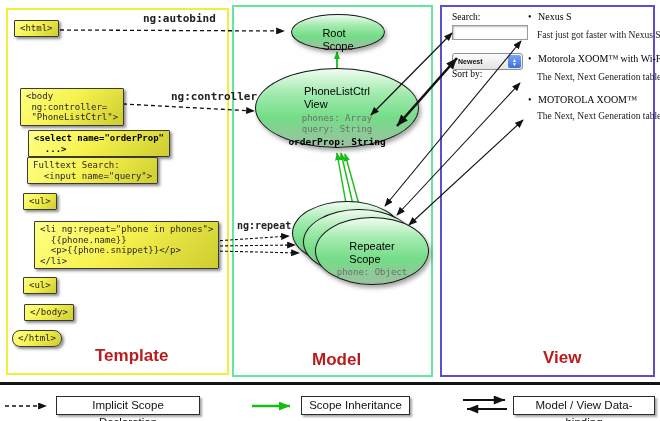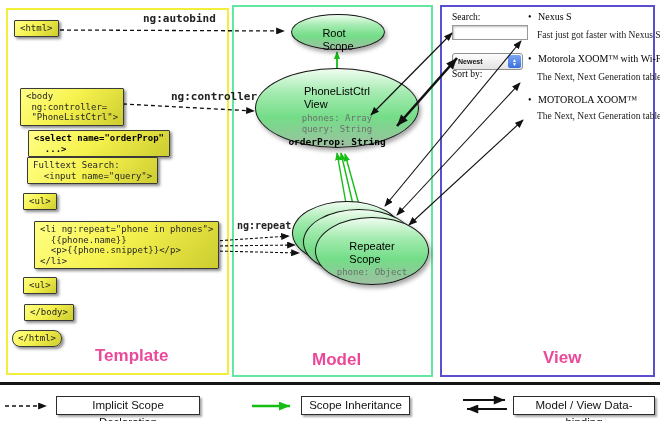--- a/index.html
+++ b/index.html
@@ -3,21 +3,21 @@
 <meta charset="utf-8">
 <style>
   html,body{margin:0;padding:0;background:#fff;}
   #canvas{position:relative;width:660px;height:421px;background:#fff;overflow:hidden;
           font-family:"Liberation Sans",sans-serif;}
   
   .col-frame{position:absolute;background:#fff;z-index:0;}
   #col-template{left:6px;top:8px;width:219px;height:363px;border:2px solid #f2ee3a;}
   #col-model{left:232px;top:5px;width:197px;height:368px;border:2px solid #63e6a2;}
   #col-view{left:440px;top:5px;width:211px;height:368px;border:2px solid #5b4fd0;}
-  .col-label{position:absolute;z-index:2;font-size:17px;font-weight:600;color:#ec4899;}
+  .col-label{position:absolute;z-index:2;font-size:17px;font-weight:600;color:#b91c1c;}
   
   #arrows-under{position:absolute;left:0;top:0;z-index:1;pointer-events:none;}
   #arrows-over{position:absolute;left:0;top:0;z-index:3;pointer-events:none;}
   
   .codebox{position:absolute;z-index:4;
     background:linear-gradient(135deg,#ffff85 0%,#f6f24e 45%,#cdcd30 100%);
     border:1.4px solid #3a3a3a;border-radius:1px;
     box-shadow:2px 2px 3px rgba(0,0,0,.45);
     font-family:"DejaVu Sans Mono","Liberation Mono",monospace;
     font-size:9px;line-height:1.18;color:#262626;

